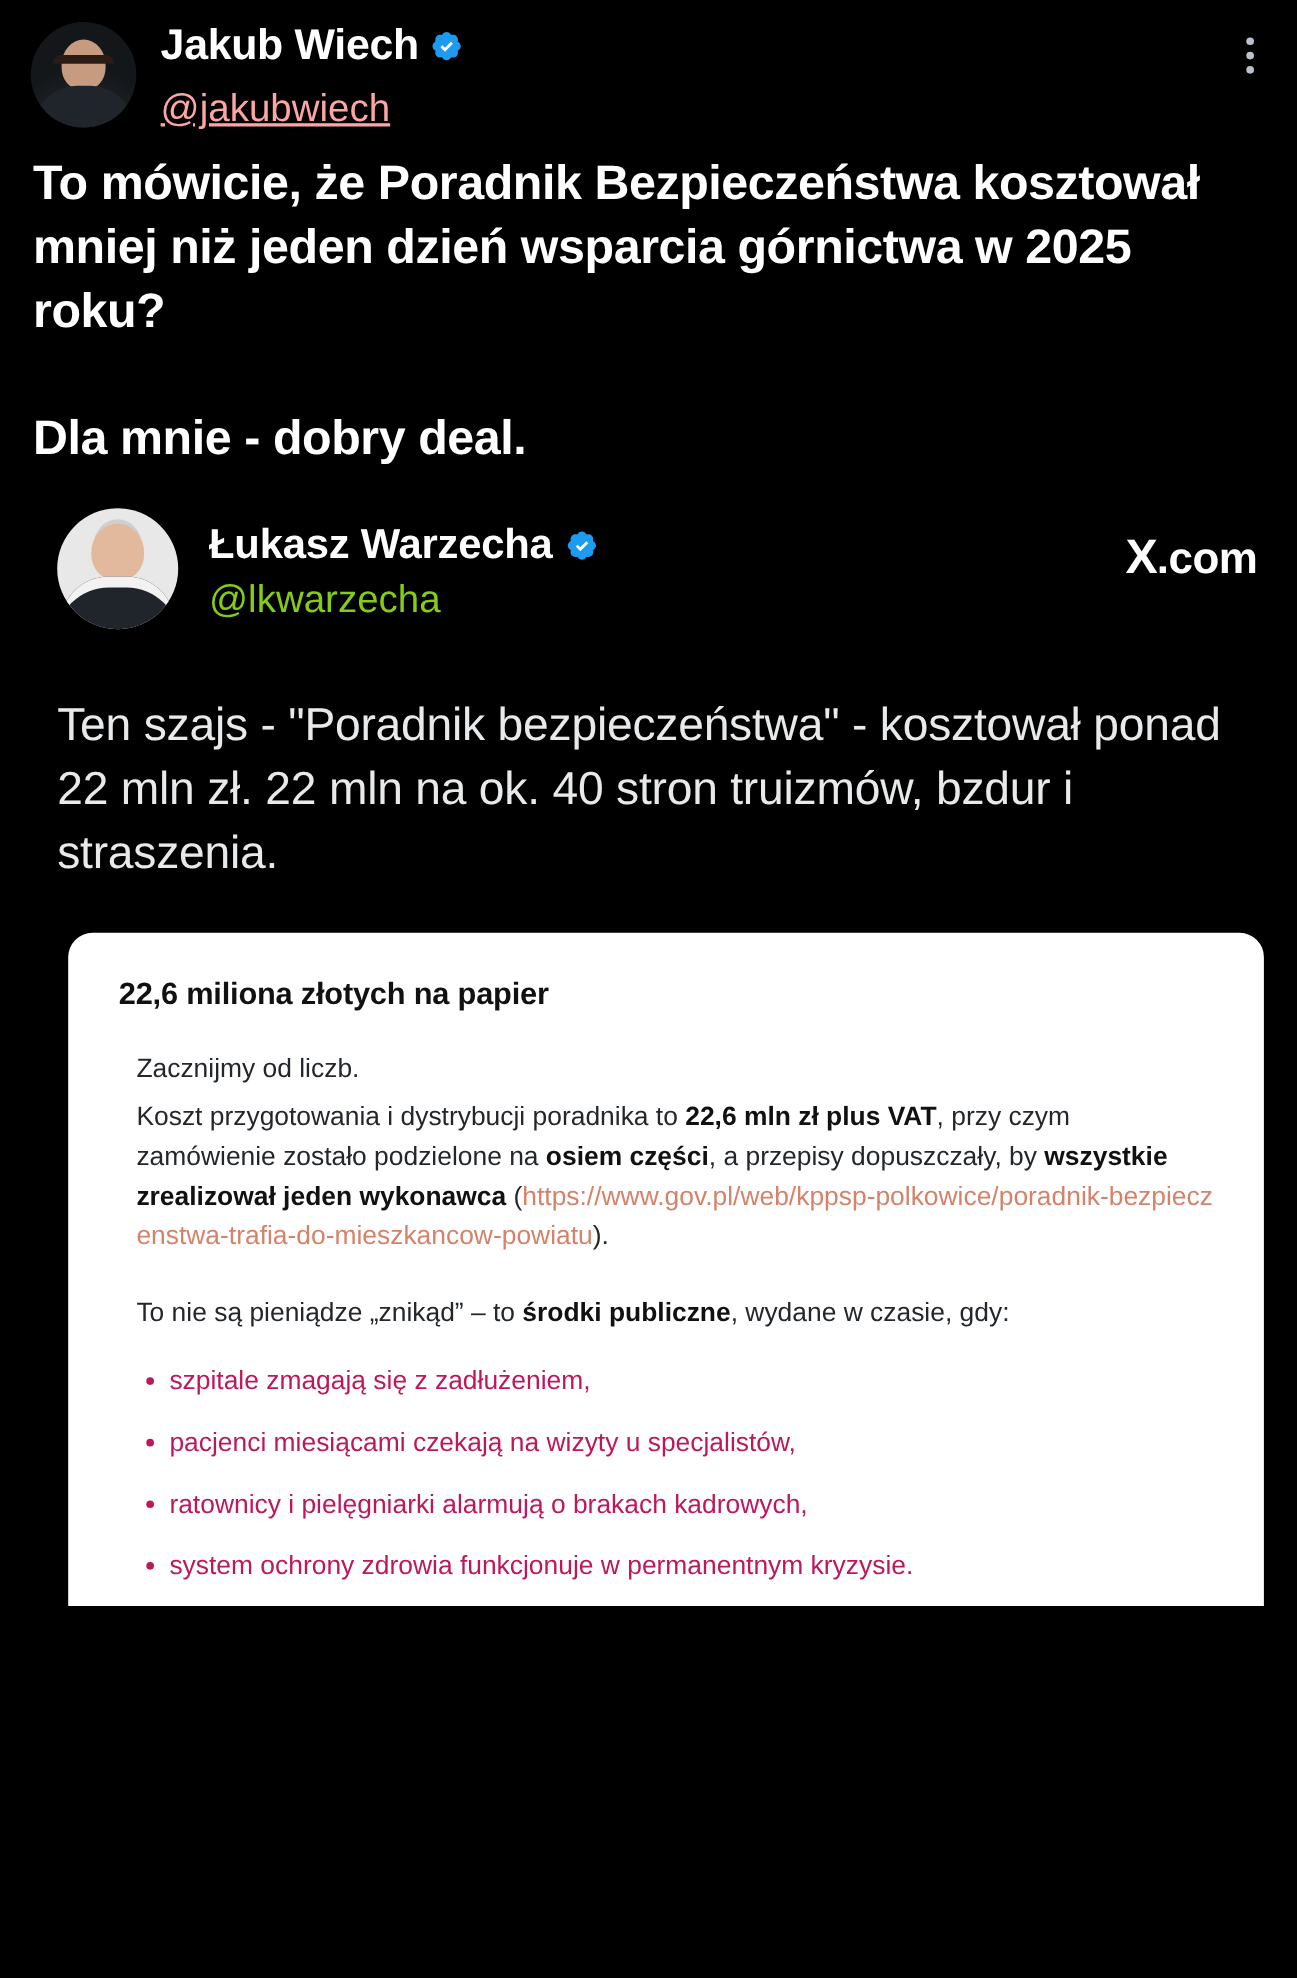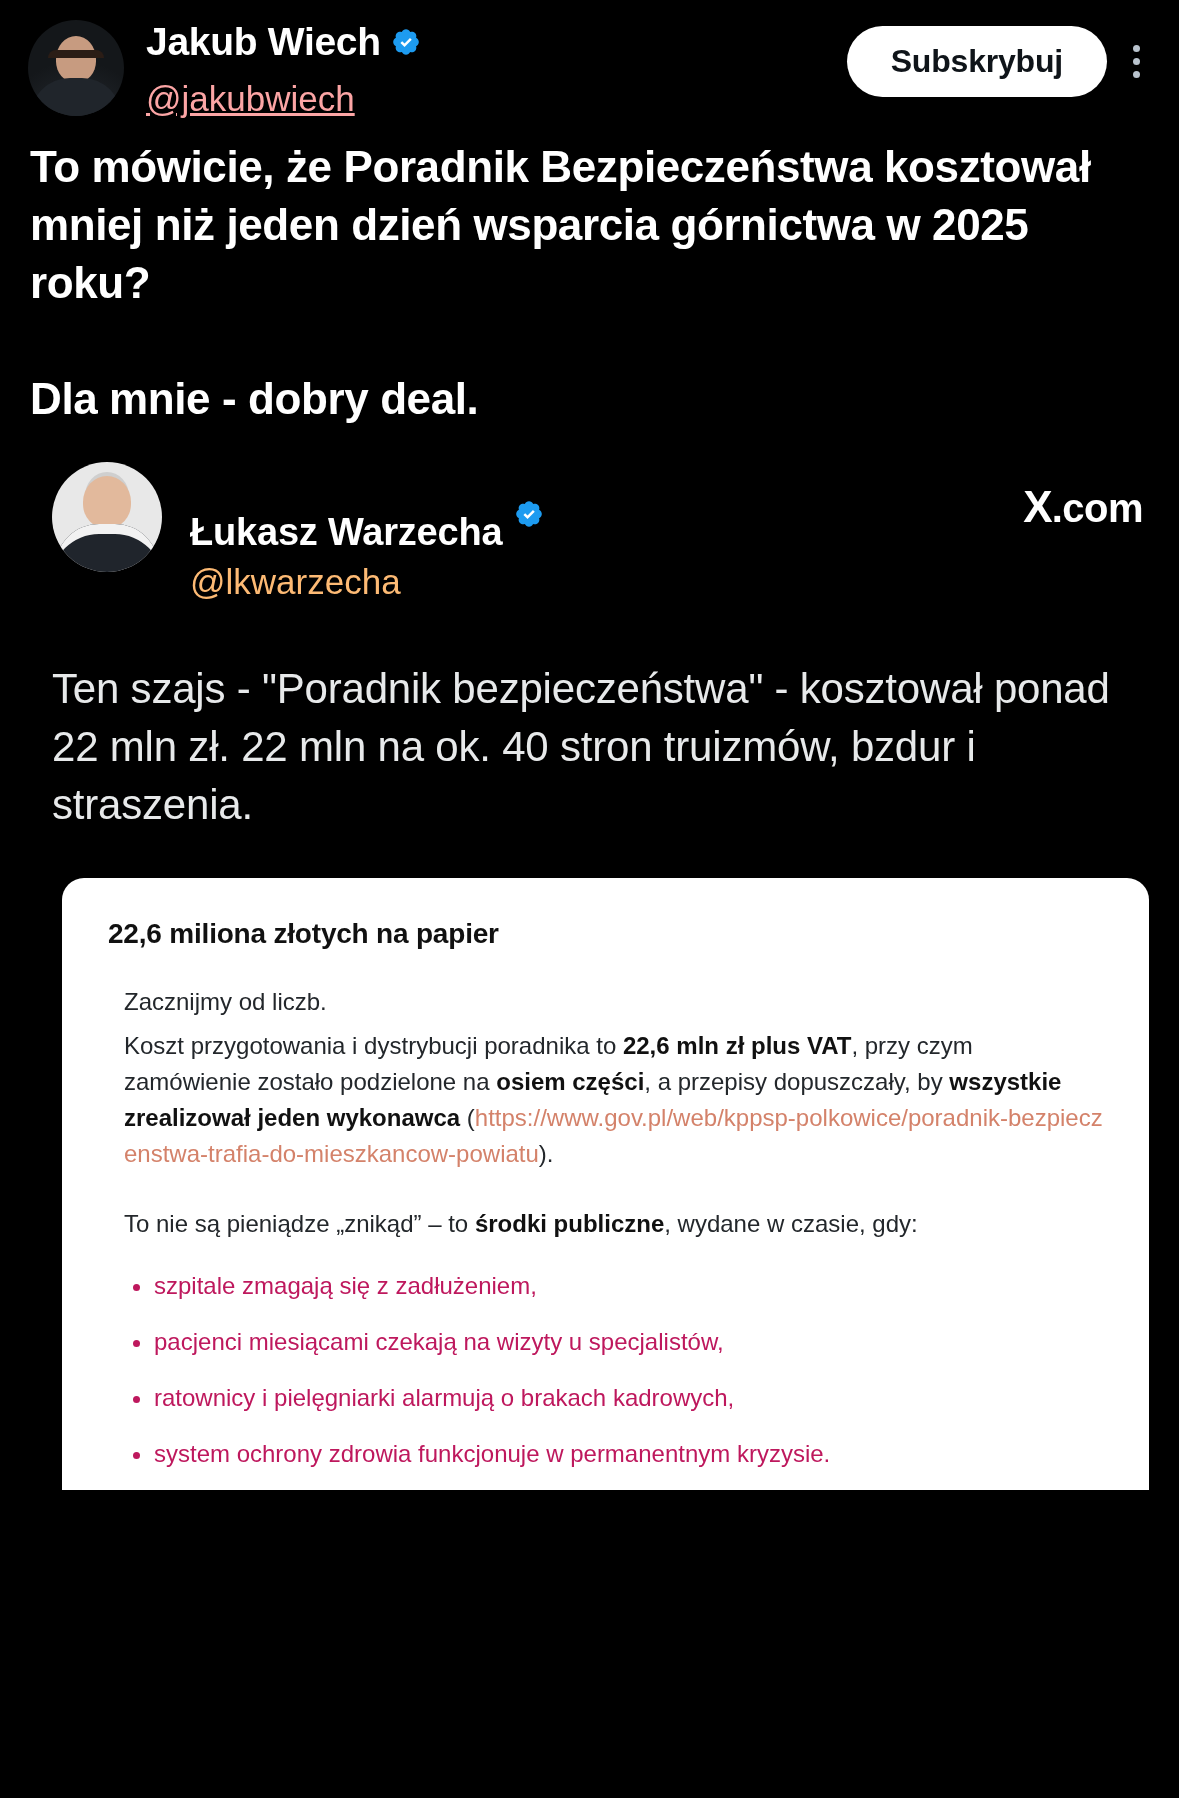--- a/index.html
+++ b/index.html
@@ -202,25 +202,24 @@
   .quote-display-row {
     display: flex;
     align-items: center;
     gap: 12px;
   }
   .quote-display-name {
     font-size: 38px;
     font-weight: bold;
     color: #ffffff;
     letter-spacing: -0.2px;
-    margin-top: 37px;
   }
   .quote-handle {
     font-size: 35px;
-    color: #fdba74;
+    color: #84cc16;
     margin-top: 8px;
   }
   .xcom-wm {
     position: absolute;
     right: 36px;
     top: 20px;
     font-size: 40px;
     font-weight: bold;
     color: #ffffff;
     letter-spacing: -0.5px;
@@ -304,21 +303,20 @@
           <svg viewBox="0 0 24 24" width="30" height="30" aria-hidden="true">
             <path fill="#1d9bf0" d="M22.25 12c0-1.43-.88-2.67-2.19-3.34.46-1.39.2-2.9-.81-3.91s-2.52-1.27-3.91-.81C14.67 2.63 13.43 1.75 12 1.75s-2.67.88-3.34 2.19c-1.39-.46-2.9-.2-3.91.81s-1.27 2.52-.81 3.91C2.63 9.33 1.75 10.57 1.75 12s.88 2.67 2.19 3.34c-.46 1.39-.2 2.9.81 3.91s2.52 1.27 3.91.81c.67 1.31 1.91 2.19 3.34 2.19s2.67-.88 3.34-2.19c1.39.46 2.9.2 3.91-.81s1.27-2.52.81-3.91c1.31-.67 2.19-1.91 2.19-3.34z"></path>
             <path fill="#ffffff" d="M10.84 16.02l-3.3-3.3 1.41-1.41 1.89 1.89 4.35-4.35 1.41 1.41-5.76 5.76z"></path>
           </svg>
         </span>
       </div>
       <div class="handle">@jakubwiech</div>
     </div>
 
     <div class="header-right">
-      <button class="subscribe-btn">Subskrybuj</button>
       <div class="more-dots">
         <span></span>
           <span></span>
           <span></span>
       </div>
     </div>
   </div>
 
   <div class="tweet-text">To mówicie, że Poradnik Bezpieczeństwa kosztował mniej niż jeden dzień wsparcia górnictwa w 2025 roku?
 

